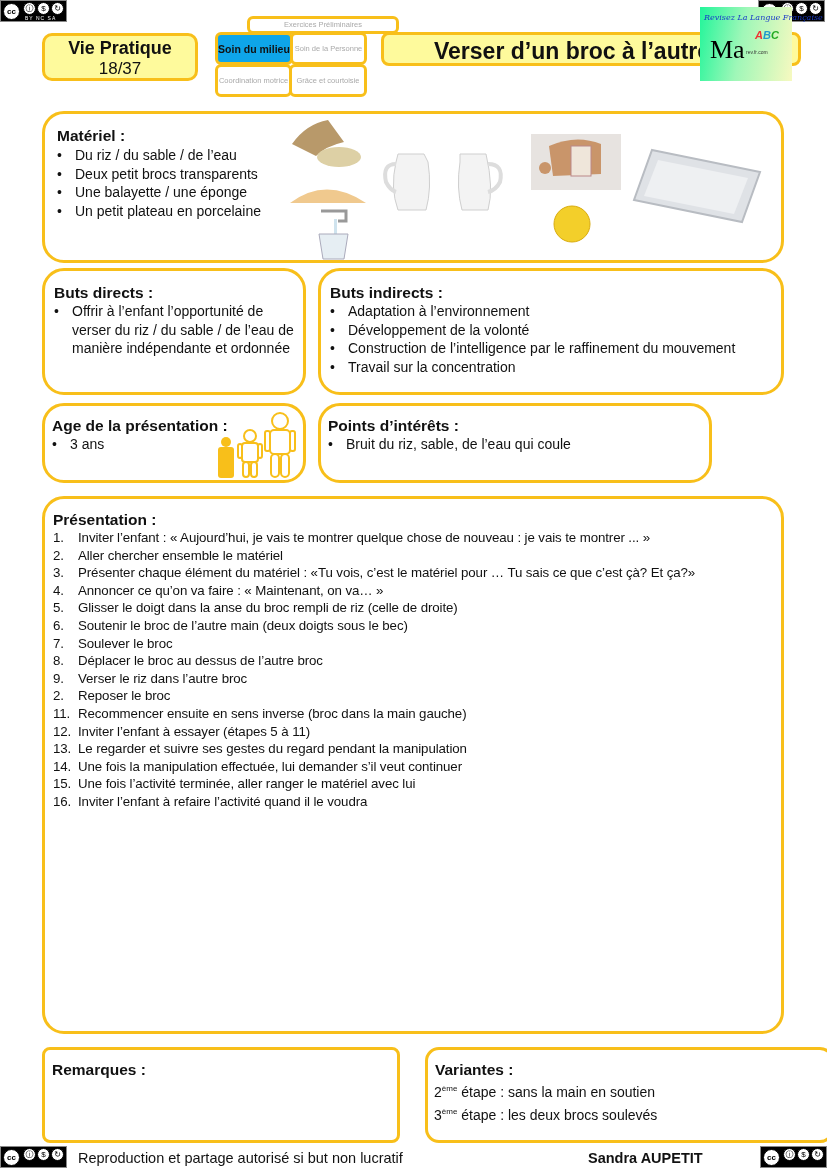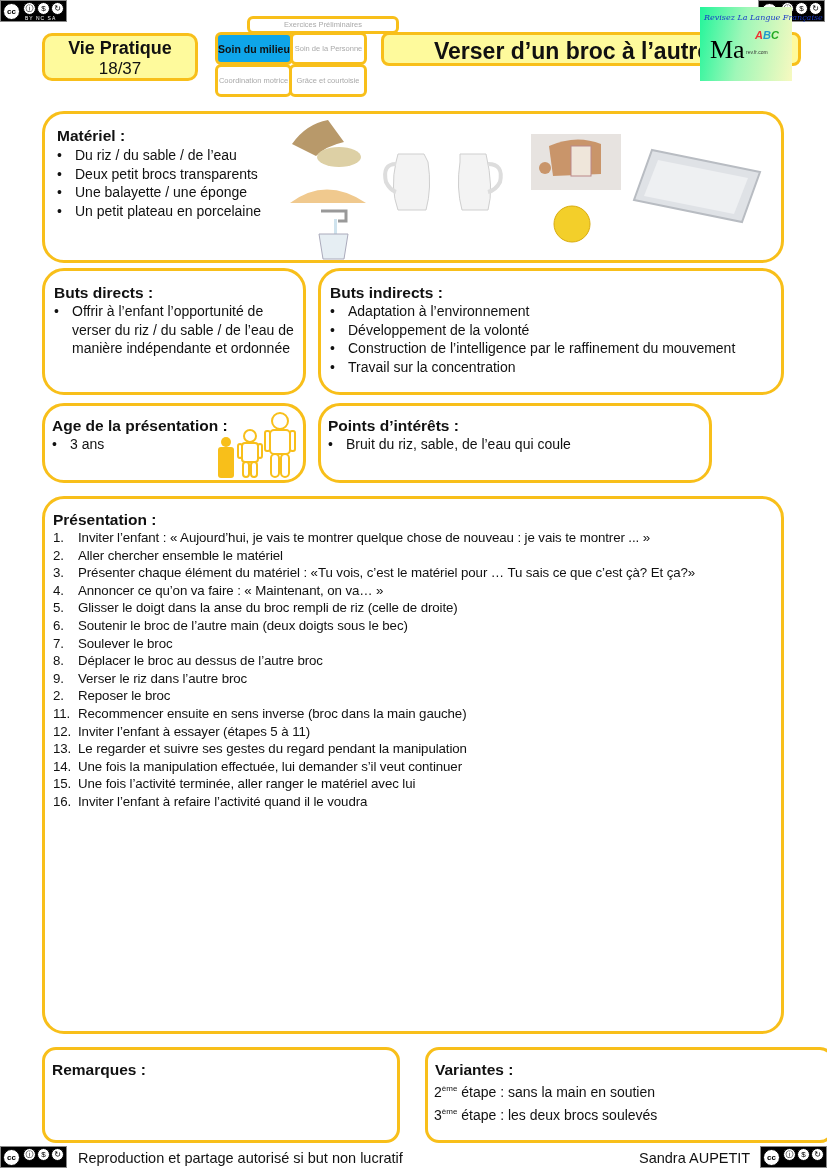--- a/index.html
+++ b/index.html
@@ -197,38 +197,38 @@
       <li><span class="num">2.</span><span>Reposer le broc</span></li>
       <li><span class="num">11.</span><span>Recommencer ensuite en sens inverse (broc dans la main gauche)</span></li>
       <li><span class="num">12.</span><span>Inviter l’enfant à essayer (étapes 5 à 11)</span></li>
       <li><span class="num">13.</span><span>Le regarder et suivre ses gestes du regard pendant la manipulation</span></li>
       <li><span class="num">14.</span><span>Une fois la manipulation effectuée, lui demander s’il veut continuer</span></li>
       <li><span class="num">15.</span><span>Une fois l’activité terminée, aller ranger le matériel avec lui</span></li>
       <li><span class="num">16.</span><span>Inviter l’enfant à refaire l’activité quand il le voudra</span></li>
     </ol>
 </div>
 
-<div class="box" style="left:42px;top:1047px;width:358px;height:96px;border-radius:14px;">
+<div class="box" style="left:42px;top:1047px;width:358px;height:96px;border-radius:8px;">
   <div class="abs h" style="left:7px;top:10px;">Remarques :</div>
 </div>
 
 <div class="box" style="left:425px;top:1047px;width:409px;height:96px;border-radius:14px;">
   <div class="abs h" style="left:7px;top:10px;">Variantes :</div>
   <div class="abs t" style="left:6px;top:29px;line-height:20px;">
     <div><span>2</span><sup style="font-size:8px;">ème</sup><span> étape : sans la main en soutien</span></div>
     <div><span>3</span><sup style="font-size:8px;">ème</sup><span> étape : les deux brocs soulevés</span></div>
   </div>
 </div>
 
 <div class="cc" style="left:0;top:1146px;">
   <div class="c1">cc</div>
   <div class="ic" style="left:22px;">ⓘ</div>
   <div class="ic" style="left:36px;">$</div>
   <div class="ic" style="left:50px;">↻</div>
 </div>
 <div class="abs" style="left:78px;top:1150px;font-size:14.5px;">Reproduction  et partage autorisé si but non lucratif</div>
-<div class="abs" style="left:639px;top:1150px;font-size:14.5px;">Sandra AUPETIT</div>
+<div class="abs" style="left:588px;top:1150px;font-size:14.5px;font-weight:bold;">Sandra AUPETIT</div>
 <div class="cc" style="left:760px;top:1146px;">
   <div class="c1">cc</div>
   <div class="ic" style="left:22px;">ⓘ</div>
   <div class="ic" style="left:36px;">$</div>
   <div class="ic" style="left:50px;">↻</div>
 </div>
 
 </body></html>

